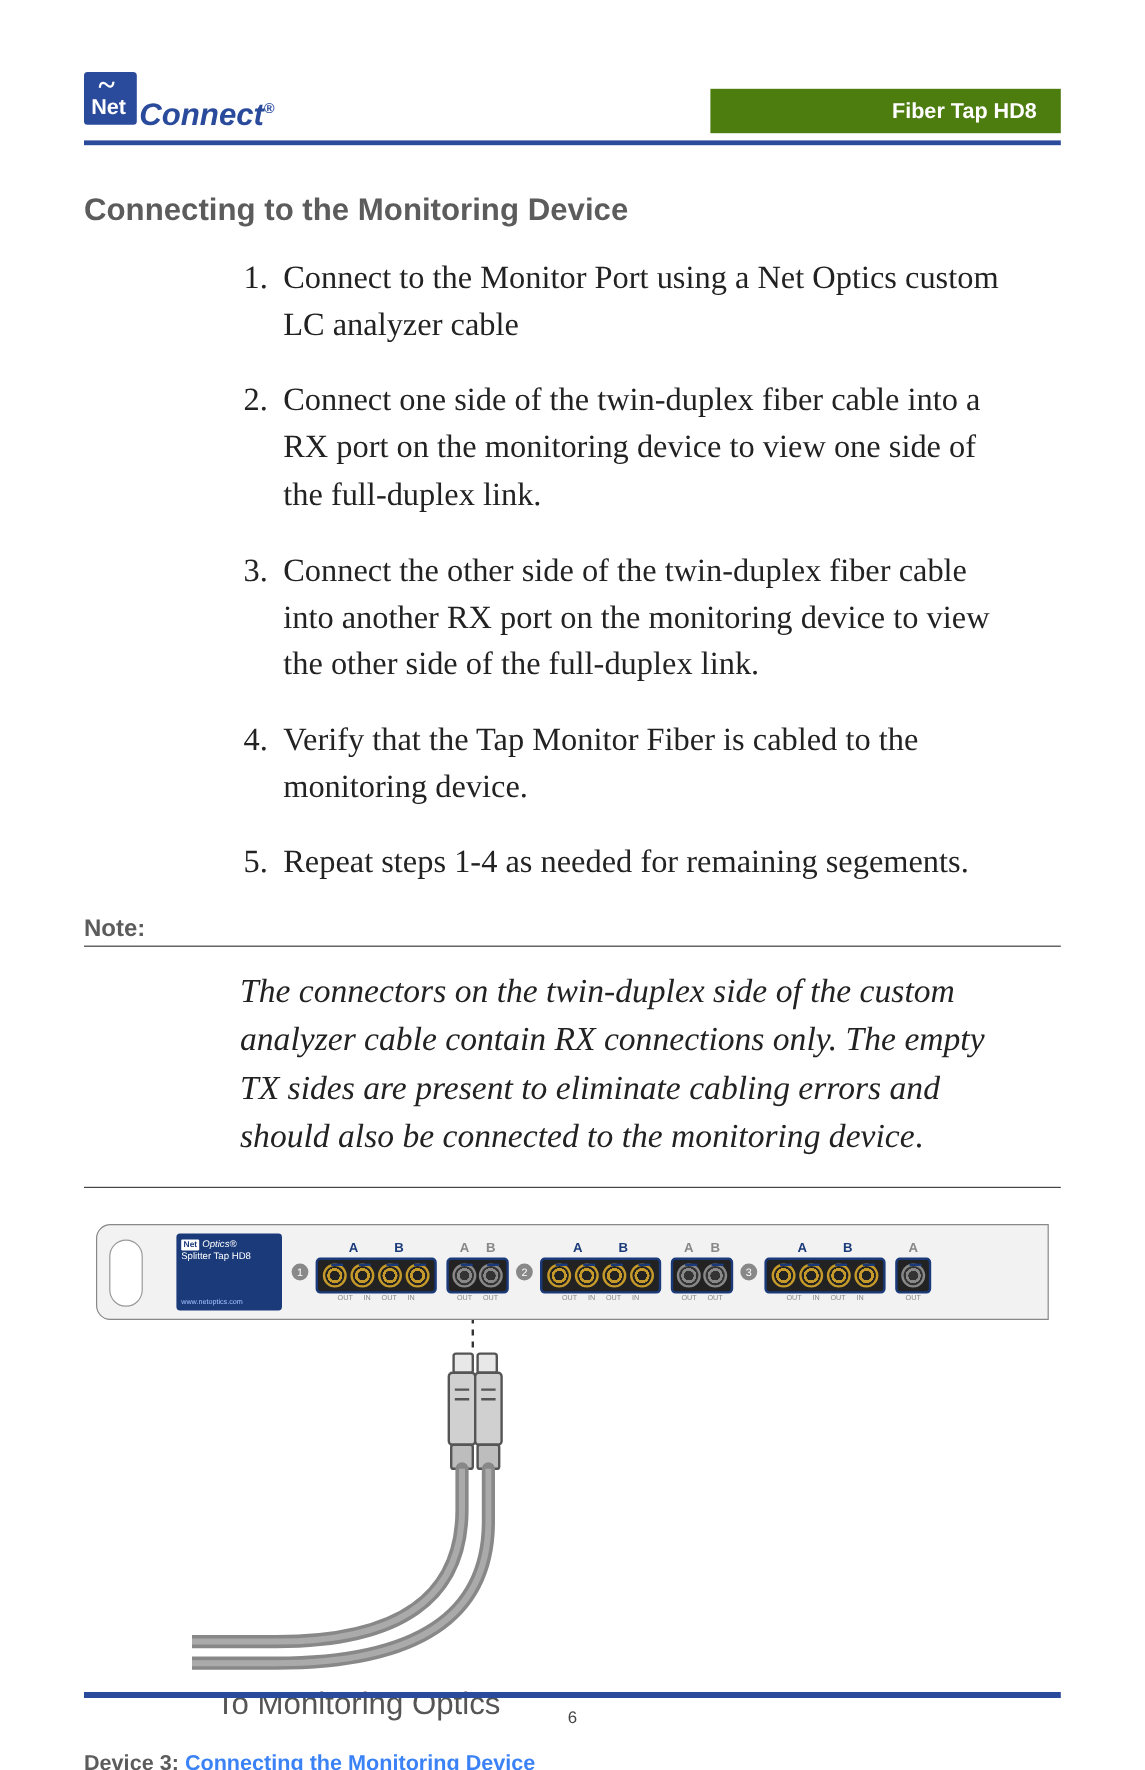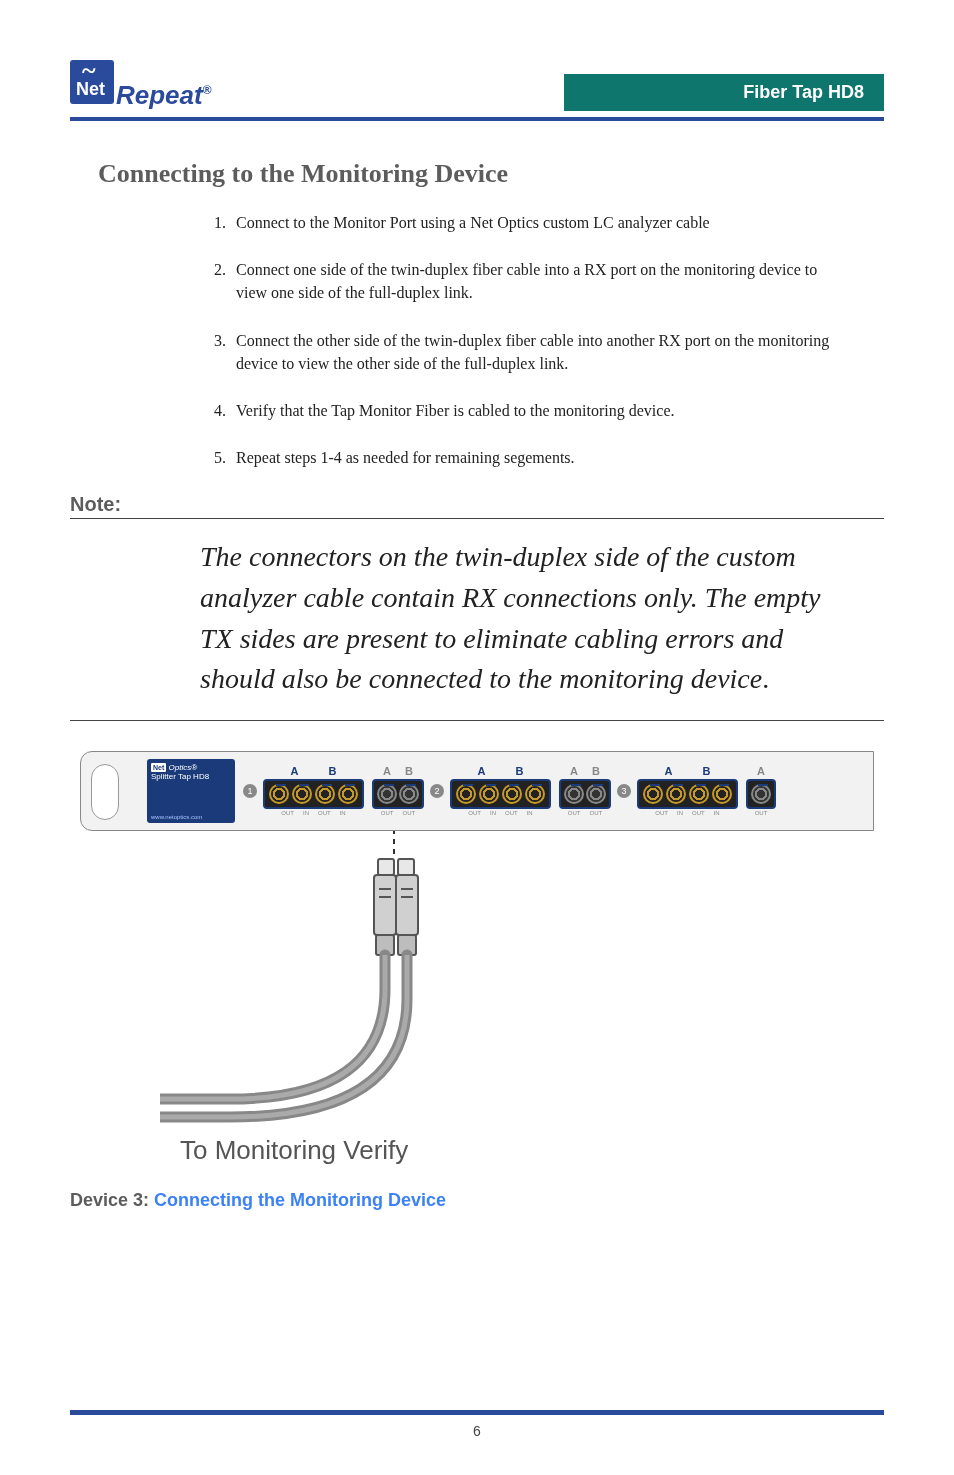--- a/index.html
+++ b/index.html
@@ -48,43 +48,42 @@
   }
   .logo-optics {
     font-family: Arial, sans-serif;
     font-style: italic;
     font-weight: bold;
     color: #2a4a9b;
     font-size: 26px;
   }
   .logo-optics sup { font-size: 12px; font-style: normal; }
   .header-badge {
-    background: #0f766e;
+    background: #4d7c0f;
     color: #fff;
     font-family: Arial, sans-serif;
     font-weight: bold;
     font-size: 18px;
     padding: 8px 20px 8px 30px;
-    width: 320px;
+    width: 292px;
     text-align: right;
   }
   .hr1 { border: none; border-top: 4px solid #2a4a9b; margin-bottom: 38px; }
   .section-title {
-    font-family: Liberation Serif, serif;
+    font-family: Liberation Sans, sans-serif;
     font-weight: 900;
     color: #5c5c5c;
     font-size: 26px;
     margin-bottom: 22px;
-    margin-left: 28px;
   }
   .steps {
     list-style: decimal;
     margin-left: 160px;
     margin-right: 40px;
-    font-size: 16px;
+    font-size: 27px;
     line-height: 1.45;
   }
   .steps li { margin-bottom: 24px; padding-left: 6px; }
   .note-label {
     font-family: Arial, sans-serif;
     font-weight: 900;
     color: #5c5c5c;
     font-size: 20px;
     display: inline-block;
   }
@@ -249,21 +248,21 @@
     color: #444;
   }
 </style>
 </head>
 <body>
 
 <div class="header-row">
   <div class="logo">
     <div class="logo-box"></div>
     <span class="logo-optics">
-      <span>Repeat</span><sup>®</sup>
+      <span>Connect</span><sup>®</sup>
     </span>
   </div>
   <div class="header-badge">Fiber Tap HD8</div>
 </div>
 <hr class="hr1">
 
 <h2 class="section-title">Connecting to the Monitoring Device</h2>
 
 <ol class="steps">
   <li>Connect to the Monitor Port using a Net Optics custom LC analyzer cable</li>
@@ -407,21 +406,21 @@
       <line x1="241" y1="60" x2="253" y2="60"></line>
       <line x1="241" y1="68" x2="253" y2="68"></line>
     </g>
 
     <path d="M 225 126 L 225 160 Q 225 270 70 270 L 0 270" stroke="#888" stroke-width="11" fill="none" stroke-linecap="round"></path>
     <path d="M 247 126 L 247 170 Q 247 288 70 288 L 0 288" stroke="#888" stroke-width="11" fill="none" stroke-linecap="round"></path>
     <path d="M 225 126 L 225 160 Q 225 270 70 270 L 0 270" stroke="#aaa" stroke-width="5" fill="none"></path>
     <path d="M 247 126 L 247 170 Q 247 288 70 288 L 0 288" stroke="#aaa" stroke-width="5" fill="none"></path>
   </svg>
 
-  <div class="caption">To Monitoring Verify</div>
+  <div class="caption">To Monitoring Optics</div>
 </div>
 
 <div class="figure-label">
   <span class="fb">Device 3:</span><span class="ft"> Connecting the Monitoring Device</span>
 </div>
 
 <hr class="footer-rule">
 <div class="page-num">6</div>
 
 </body></html>

